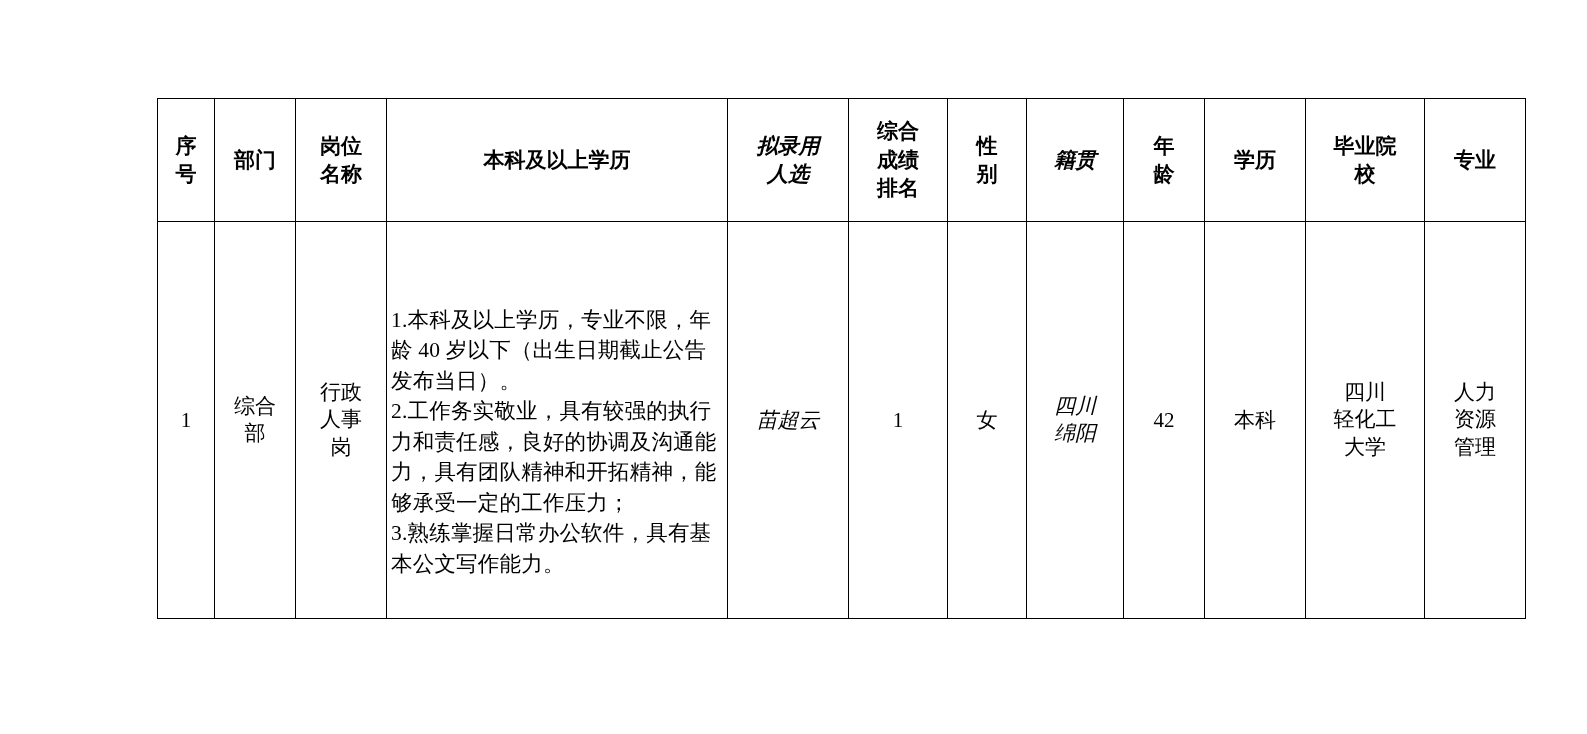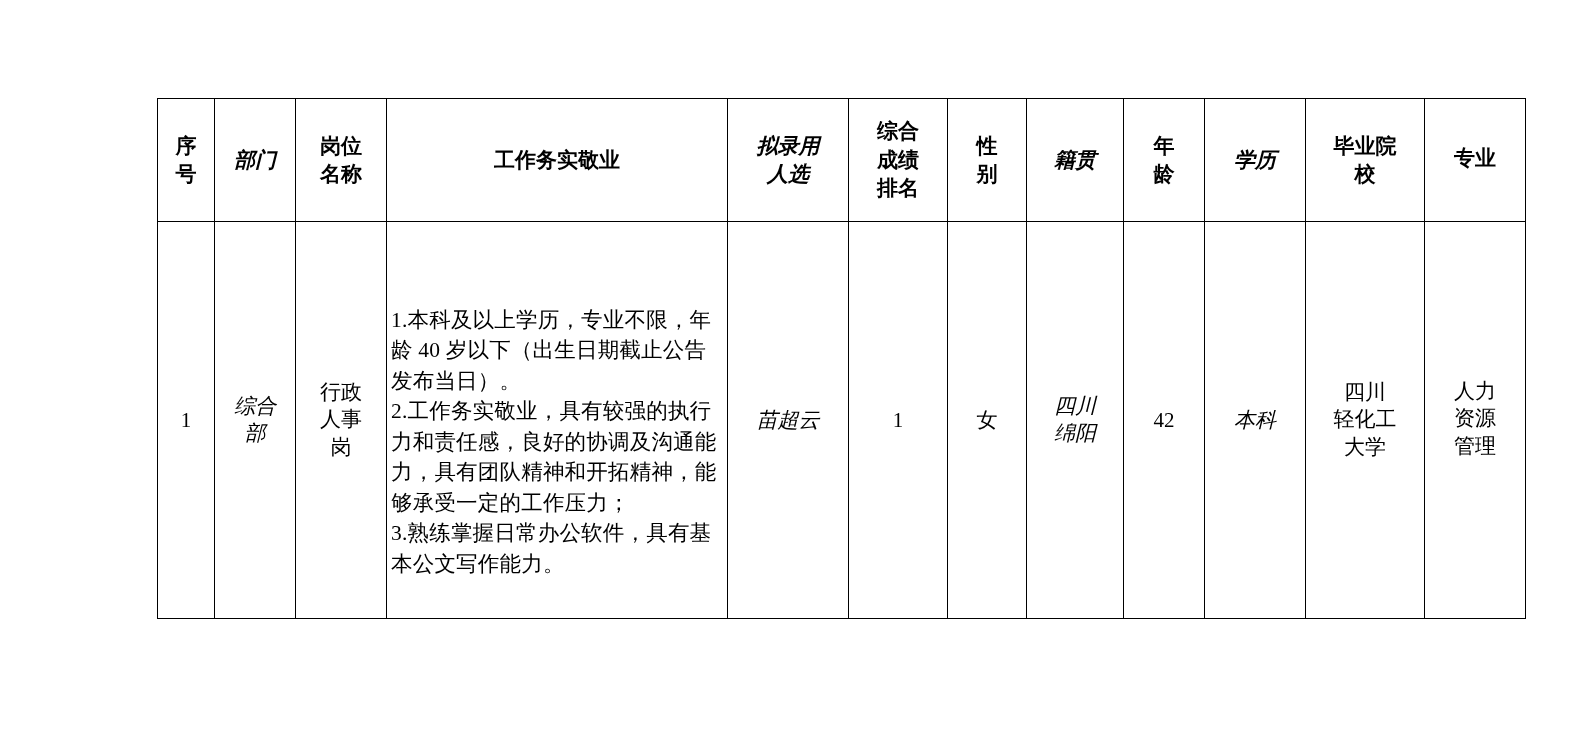--- a/index.html
+++ b/index.html
@@ -38,31 +38,31 @@
   thead td {
     font-weight: bold;
     height: 118px;
     font-size: 22px;
   }
   tbody td {
     height: 392px;
   }
   
   .c-seq    { width: 48px; }
-  .c-dept   { width: 72px; font-style: italic; }
+  .c-dept   { width: 72px; }
   .c-post   { width: 82px; margin-top: 24px; }
   .c-req    { width: 332px; }
   .c-person { width: 112px; font-style: italic; }
   .c-rank   { width: 90px; }
   .c-gender { width: 70px; }
   .c-origin { width: 88px; font-style: italic; }
   .c-age    { width: 72px; }
-  .c-edu    { width: 92px; font-style: italic; }
+  .c-edu    { width: 92px; }
   .c-school { width: 110px; }
-  .c-major  { width: 92px; font-family: Liberation Mono, monospace; }
+  .c-major  { width: 92px; }
 
   .vtext {
     display: block;
     white-space: pre-line;
   }
   .req-cell {
     text-align: left;
     vertical-align: middle;
     padding: 6px 10px;
   }
@@ -93,21 +93,21 @@
 号</span>
           </td>
         <td class="c-dept">
             <span class="vtext">部门</span>
           </td>
         <td class="c-post">
             <span class="vtext">岗位
 名称</span>
           </td>
         <td class="c-req">
-            <span class="vtext">工作务实敬业</span>
+            <span class="vtext">本科及以上学历</span>
           </td>
         <td class="c-person">
             <span class="vtext">拟录用
 人选</span>
           </td>
         <td class="c-rank">
             <span class="vtext">综合
 成绩
 排名</span>
           </td>

